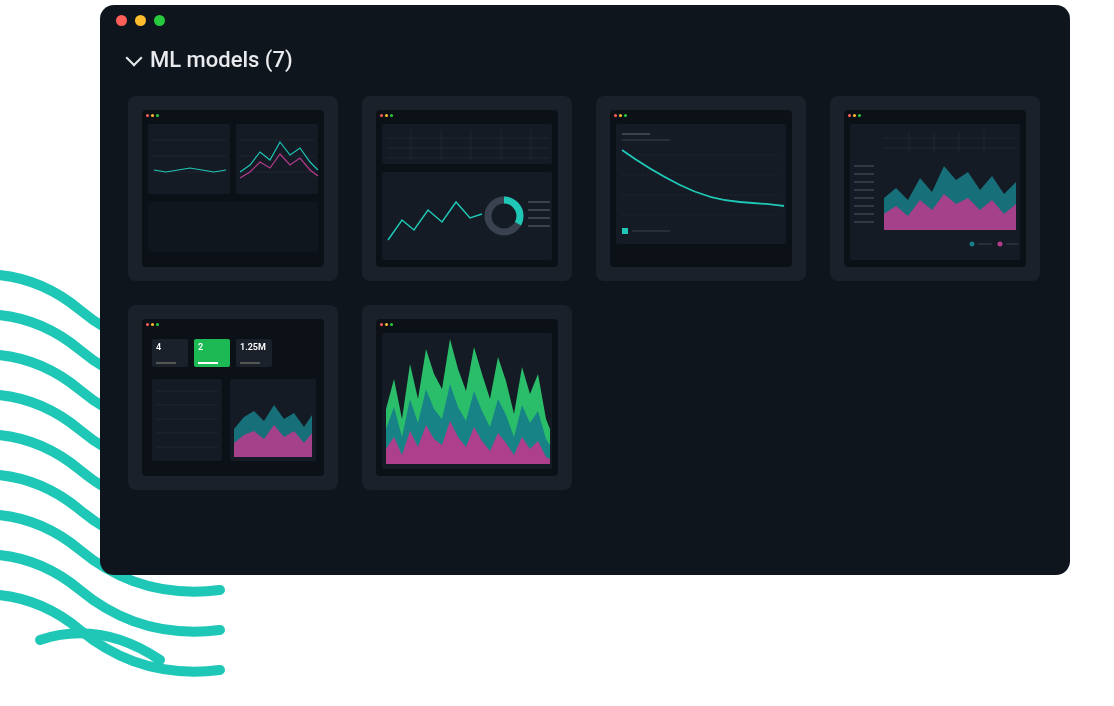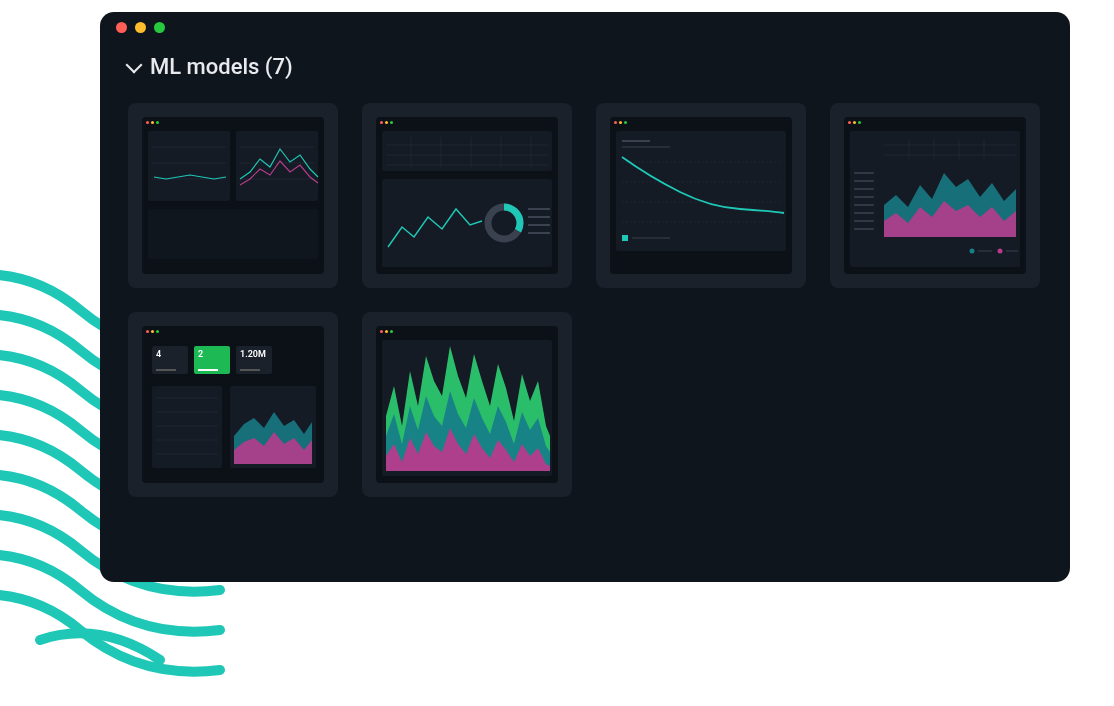--- a/index.html
+++ b/index.html
@@ -17,21 +17,21 @@
   left: -40px;
   top: 250px;
   width: 380px;
   height: 450px;
   z-index: 0;
 }
 
 .window {
   position: absolute;
   left: 100px;
-  top: 12px;
+  top: 5px;
   width: 970px;
   height: 570px;
   background: #0f151c;
   border-radius: 14px;
   z-index: 1;
   overflow: hidden;
 }
 
 .titlebar {
   height: 30px;
@@ -274,21 +274,21 @@
           <div class="stat-tiles">
             <div class="stat-tile">
               <span class="stat-val">4</span>
               <span class="stat-bar"></span>
             </div>
             <div class="stat-tile active">
               <span class="stat-val">2</span>
               <span class="stat-bar"></span>
             </div>
             <div class="stat-tile">
-              <span class="stat-val">1.20M</span>
+              <span class="stat-val">1.25M</span>
               <span class="stat-bar"></span>
             </div>
           </div>
           <svg viewBox="0 0 182 157">
             <rect x="10" y="60" width="70" height="82" fill="#141b24" rx="2"></rect>
             <line x1="14" y1="72" x2="76" y2="72" stroke="#2a3240" stroke-width="0.5"></line>
             <line x1="14" y1="86" x2="76" y2="86" stroke="#2a3240" stroke-width="0.5"></line>
             <line x1="14" y1="100" x2="76" y2="100" stroke="#2a3240" stroke-width="0.5"></line>
             <line x1="14" y1="114" x2="76" y2="114" stroke="#2a3240" stroke-width="0.5"></line>
             <line x1="14" y1="128" x2="76" y2="128" stroke="#2a3240" stroke-width="0.5"></line>

